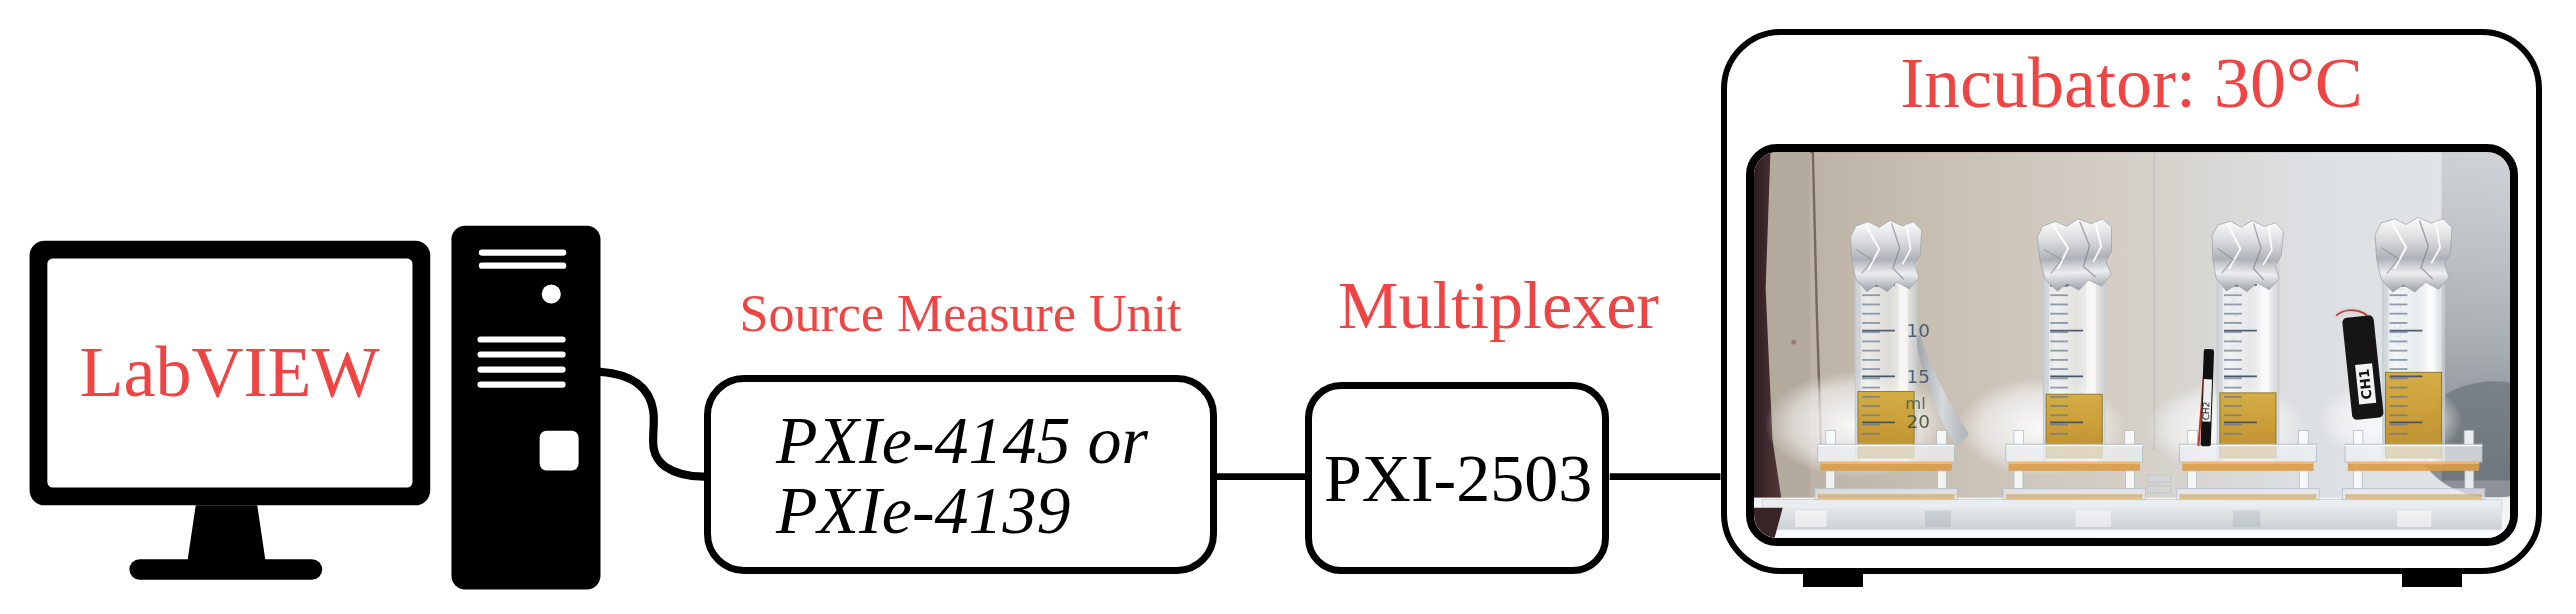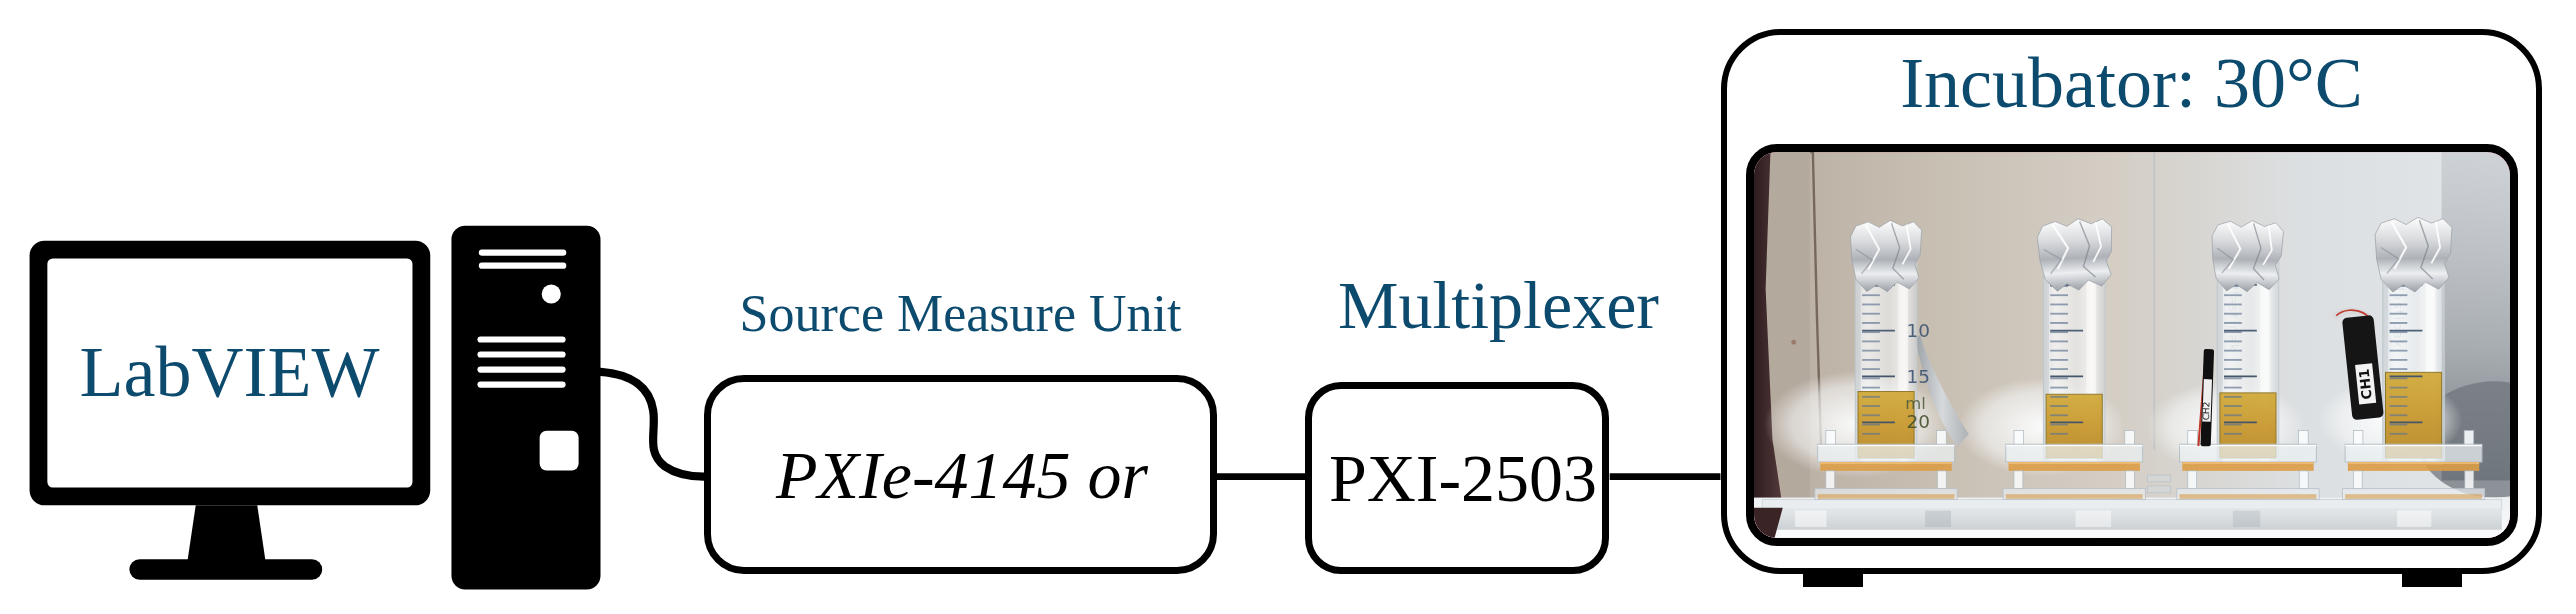--- a/index.html
+++ b/index.html
@@ -2,32 +2,32 @@
 <html style="font-size:11px"><head>
 <meta charset="utf-8">
 <style>
   html,body{margin:0;padding:0;background:#ffffff;}
   .canvas{
     position:relative;width:2576px;height:614px;background:#ffffff;overflow:hidden;
     font-family:"Liberation Serif","DejaVu Serif",serif;color:#000;
   }
   .layer{position:absolute;left:0;top:0;}
   .txt{position:absolute;display:flex;align-items:center;justify-content:center;
-       text-align:right;color:#0c4a6e;white-space:nowrap;}
+       text-align:right;color:#ef4444;white-space:nowrap;}
   .screen-label{left:47px;top:258px;width:365px;height:229px;font-size:72px;}
   .smu-title{left:687px;top:272px;width:547px;height:82px;font-size:52px;}
   .mux-title{left:1295px;top:264px;width:335px;height:82px;font-size:68px;margin-left:36px;}
   .node-box{
     position:absolute;box-sizing:border-box;border:7.5px solid #000;background:#fff;
     display:flex;flex-direction:column;justify-content:center;font-size:68px;line-height:70px;
   }
   .smu-box{left:704px;top:375px;width:513px;height:199px;border-radius:40px;
            align-items:flex-start;padding-left:65px;font-style:italic;}
   .mux-box{left:1305px;top:382px;width:304px;height:192px;border-radius:36px;
-           align-items:center;padding-left:12px;}
+           align-items:flex-start;padding-left:12px;}
   .incubator{
     position:absolute;left:1721px;top:29px;width:821px;height:545px;box-sizing:border-box;
     border:6.8px solid #000;border-radius:60px;background:#fff;
   }
   .incubator-title{position:absolute;left:1721px;top:42px;width:821px;height:82px;font-size:72px;}
   .foot{position:absolute;height:13.7px;width:60px;background:#000;top:573px;}
   .foot-left{left:1803px;}
   .foot-right{left:2402px;}
   .photo{
     position:absolute;left:1746px;top:144px;width:772px;height:402px;box-sizing:border-box;
@@ -66,20 +66,21 @@
     <line x1="1779" y1="697" x2="1909" y2="697" stroke="#000" stroke-width="10"></line>
 
     <line x1="2354" y1="697" x2="2516" y2="697" stroke="#000" stroke-width="10"></line>
   </svg>
 
   <div class="txt screen-label">LabVIEW</div>
 
   <div class="txt smu-title">Source Measure Unit</div>
   <div class="node-box smu-box">
     <span>PXIe-4145 or</span>
+    <span>PXIe-4139</span>
   </div>
 
   <div class="txt mux-title">Multiplexer</div>
   <div class="node-box mux-box">
     <span>PXI-2503</span>
   </div>
 
   <div class="incubator"></div>
   <div class="foot foot-left"></div>
   <div class="foot foot-right"></div>

